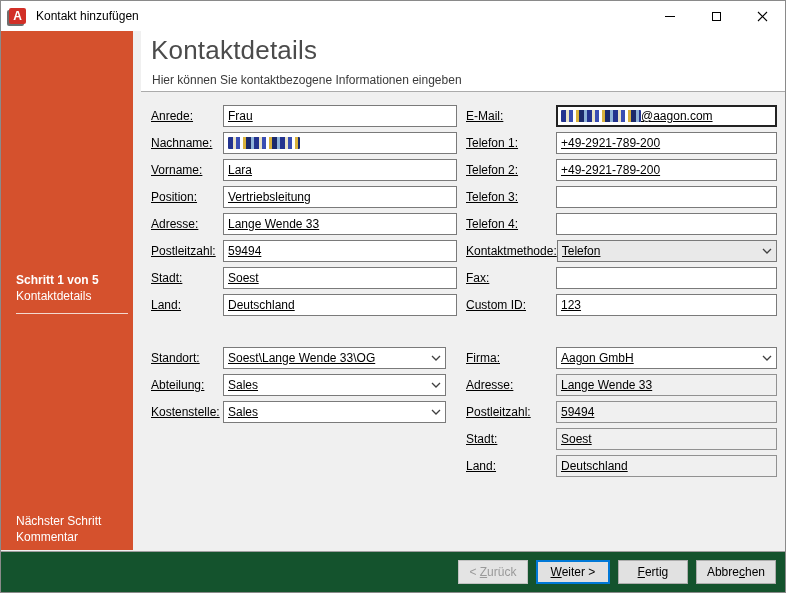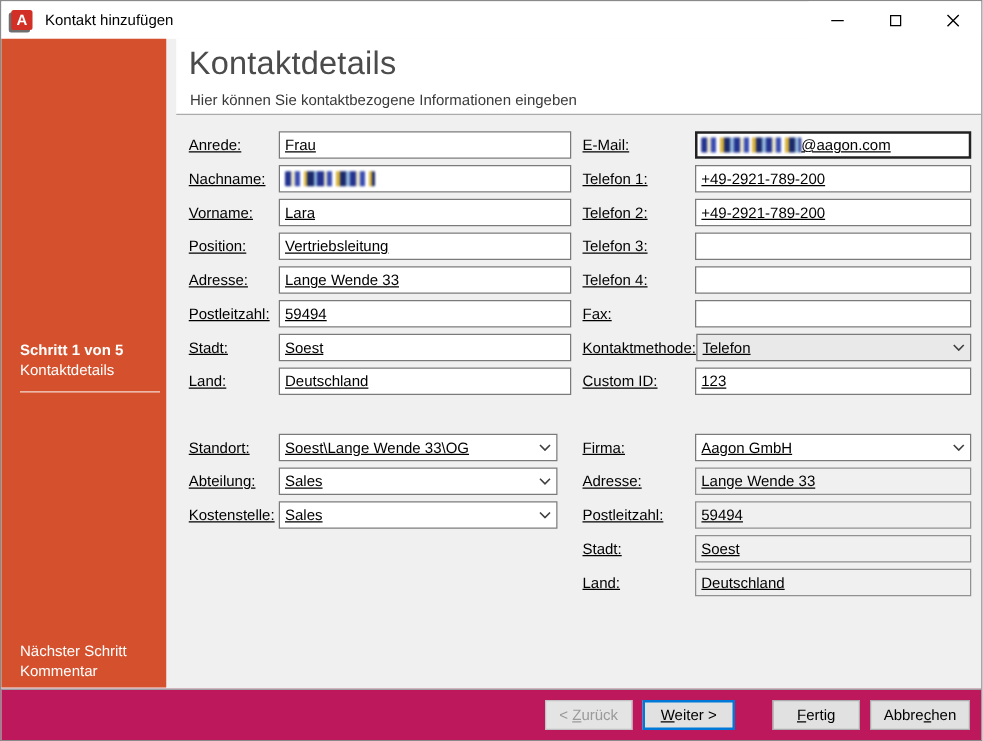--- a/index.html
+++ b/index.html
@@ -59,26 +59,26 @@
   .redact.w-mail { width:80px; }
 
   .select { height:22px; border:1px solid #7A7A7A; background:#fff; display:flex; align-items:center; padding:1px 4px; }
   .col-left-dd .select { flex:0 0 223px; }
   .col-right-top .select, .col-right-co .select { flex:1; }
   .select.gray { background:#E9E9E9; }
   .sel-text { flex:1; white-space:nowrap; overflow:hidden; }
   .chev { display:flex; align-items:center; margin-left:4px; }
 
   
-  .footer { position:absolute; left:0; right:0; bottom:0; height:41px; background:#be185d; border-top:1px solid #9E9E9E;
+  .footer { position:absolute; left:0; right:0; bottom:0; height:41px; background:#14532d; border-top:1px solid #9E9E9E;
     display:flex; align-items:center; justify-content:flex-end; padding-right:9px; gap:8px; }
   .btn { min-width:70px; height:24px; background:#E1E1E1; border:1px solid #ADADAD; font:inherit; padding:0 10px; color:#000; }
   .btn[disabled] { color:#9A9A9A; border-color:#C2C2C2; background:#E4E4E4; }
   .btn.primary { border:2px solid #0078D7; min-width:74px; }
-  .btn.gap-left { margin-left:22px; }
+  .btn.gap-left { margin-left:0; }
   .mn { text-decoration:underline; }
 </style>
 </head>
 <body>
 
 <div class="window">
 
   <div class="titlebar">
     <div class="app-icon">A</div>
     <div class="win-title">Kontakt hinzufügen</div>
@@ -206,33 +206,33 @@
       </div>
       <div class="row">
         <label class="lbl">Telefon 3:</label>
         <input class="tb" value="" style="">
       </div>
       <div class="row">
         <label class="lbl">Telefon 4:</label>
         <input class="tb" value="" style="">
       </div>
       <div class="row">
-        <label class="lbl">Fax:</label>
-        <input class="tb" value="" style="">
-      </div>
-      <div class="row">
         <label class="lbl">Kontaktmethode:</label>
         <div class="select gray">
           <span class="sel-text">Telefon</span>
           <span class="chev">
               <svg width="10" height="6" viewBox="0 0 10 6">
                 <polyline points="1,1 5,5 9,1" fill="none" stroke="#404040" stroke-width="1.3"></polyline>
               </svg>
             </span>
         </div>
+      </div>
+      <div class="row">
+        <label class="lbl">Fax:</label>
+        <input class="tb" value="" style="">
       </div>
       <div class="row">
         <label class="lbl">Custom ID:</label>
         <input class="tb" value="123" style="">
       </div>
     </div>
 
     <div class="col col-right-co">
       <div class="row">
         <label class="lbl">Firma:</label>

